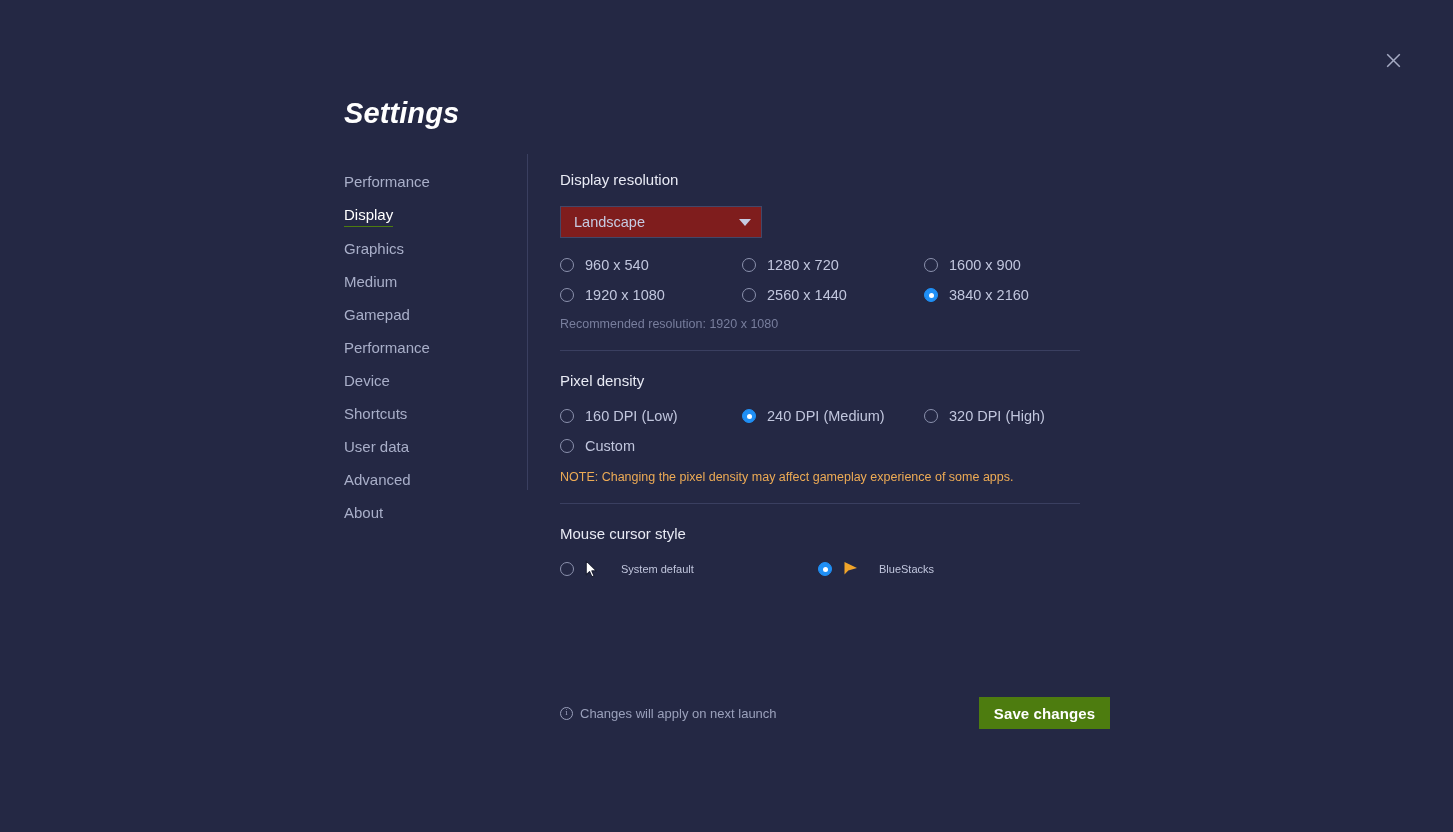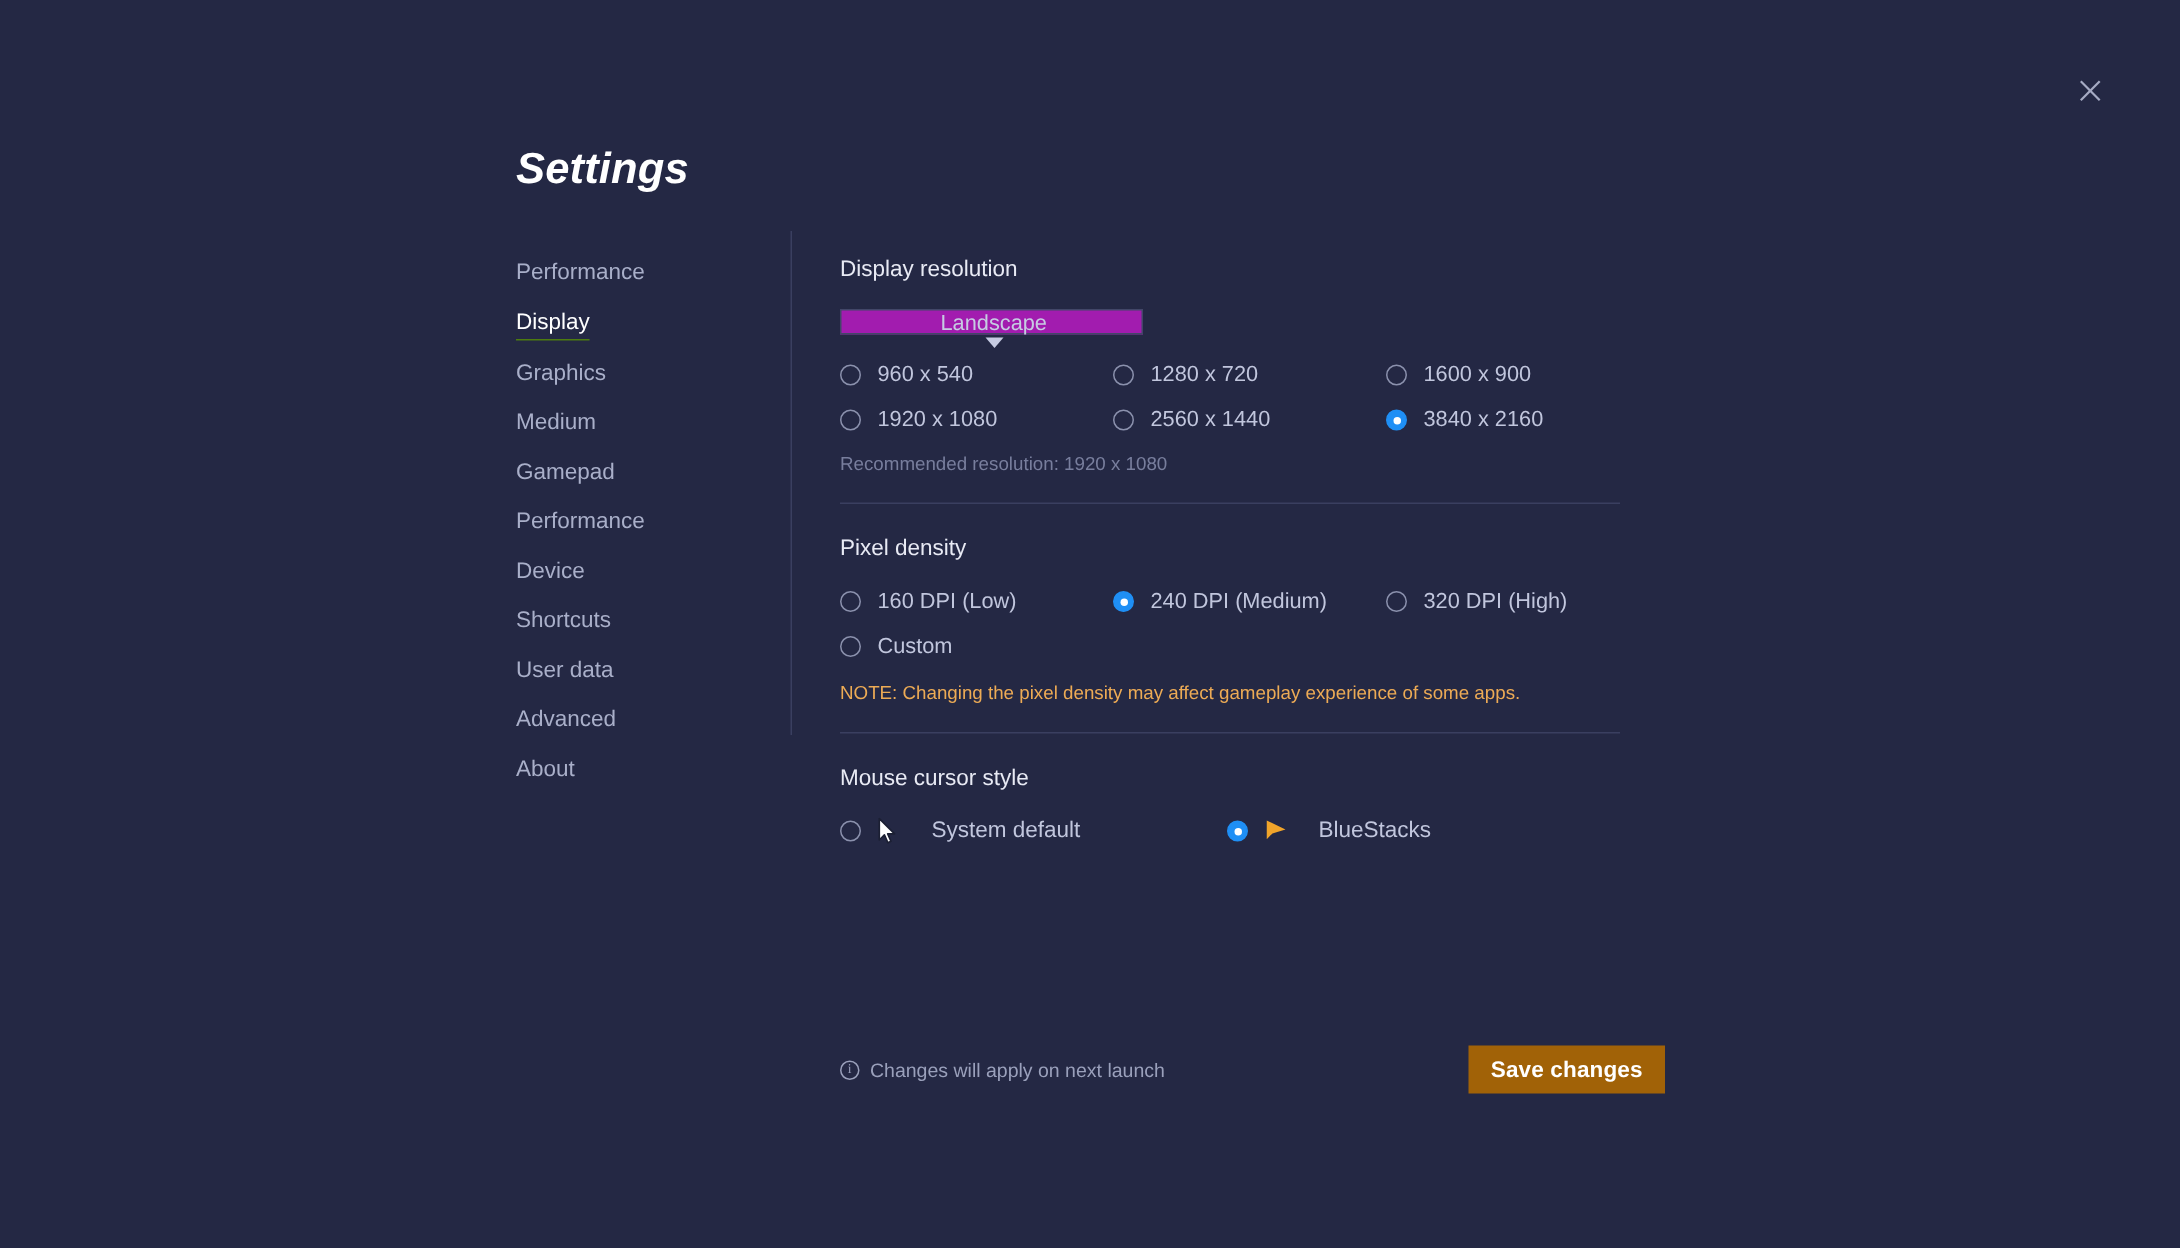--- a/index.html
+++ b/index.html
@@ -103,29 +103,28 @@
   .section-title {
     font-size: 15px;
     color: #e8eaf4;
     line-height: 20px;
     margin: 0 0 16px 0;
   }
 
   
   .dropdown {
     width: 202px;
-    height: 17px;
-    background: #a21caf;
+    height: 32px;
+    background: #7f1d1d;
     border: 1px solid #424768;
     display: flex;
     align-items: center;
     padding: 0 10px 0 13px;
     cursor: pointer;
     margin-bottom: 18px;
-    flex-direction: column;
   }
   .dropdown-label {
     flex: 1 1 auto;
     font-size: 14.5px;
     color: #c6cbe2;
     line-height: 18px;
   }
   .caret {
     width: 0; height: 0;
     border-left: 6px solid transparent;
@@ -194,21 +193,21 @@
   
   .cursor-row {
     display: grid;
     grid-template-columns: 258px 258px;
     margin-top: 16px;
   }
   .cursor-opt {
     display: flex;
     align-items: center;
     cursor: pointer;
-    font-size: 15px;
+    font-size: 11px;
     color: #c1c6dd;
     line-height: 18px;
   }
   .cursor-glyph {
     width: 22px;
     height: 18px;
     margin: 0 14px 0 0;
     flex: 0 0 22px;
     display: flex;
     align-items: center;
@@ -244,21 +243,21 @@
     content: "i";
     position: absolute;
     left: 0; right: 0; top: -2px;
     text-align: center;
     font-size: 9px;
     line-height: 13px;
     color: #9aa0bb;
     font-family: "Liberation Serif", serif;
   }
   .save-btn {
-    background: #a16207;
+    background: #4d7c0f;
     color: #ffffff;
     border: none;
     font-family: "Liberation Sans", sans-serif;
     font-size: 15px;
     font-weight: bold;
     width: 131px;
     height: 32px;
     cursor: pointer;
     letter-spacing: 0.1px;
   }

